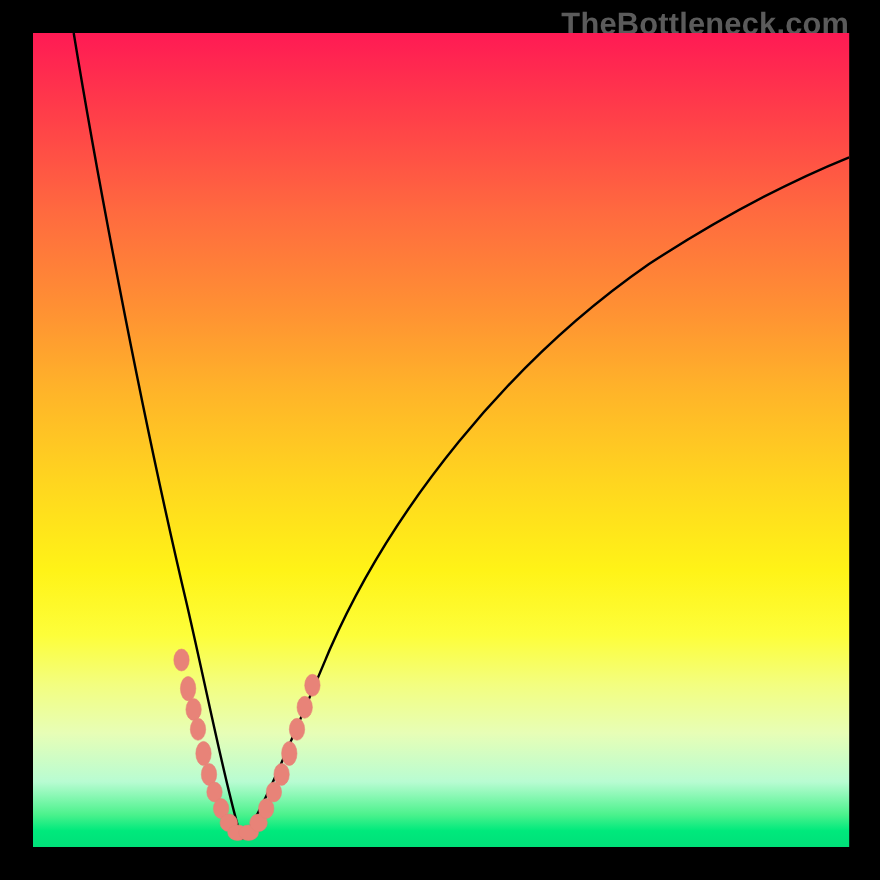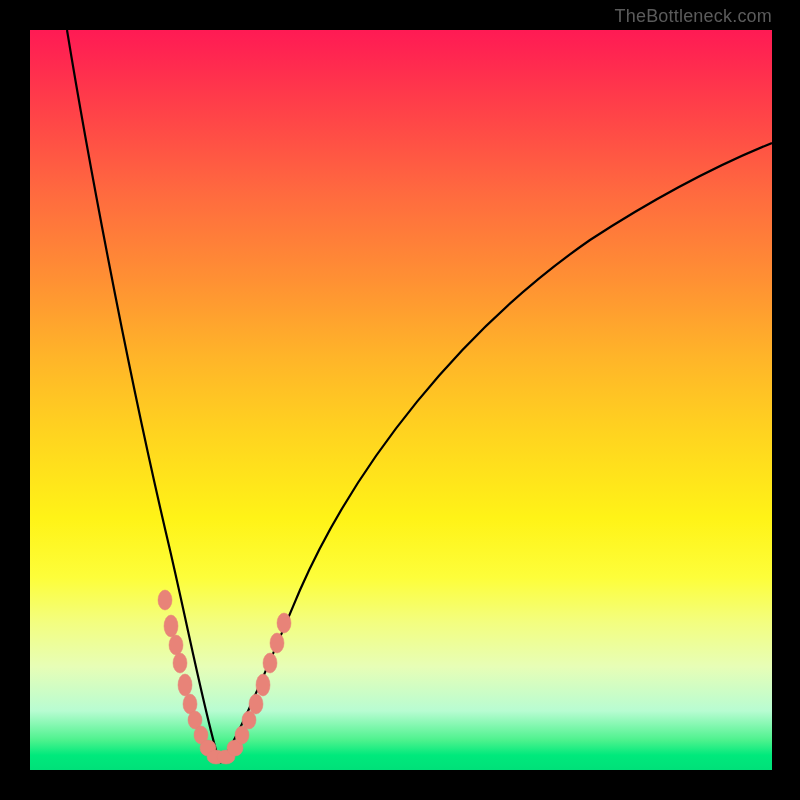--- a/index.html
+++ b/index.html
@@ -38,22 +38,22 @@
       #b8fcd2 92%,
       #4cf28d 96%,
       #00e97c 98%,
       #00e079 100%
     );
   }
   .watermark {
     position: absolute;
     top: 6px;
     right: 28px;
-    font-size: 18px;
-    font-weight: 400;
+    font-size: 28px;
+    font-weight: 700;
     color: #5b5b5b;
     letter-spacing: 0.2px;
   }
   svg.curve {
     position: absolute;
     left: 0;
     top: 0;
     width: 742px;
     height: 740px;
   }

